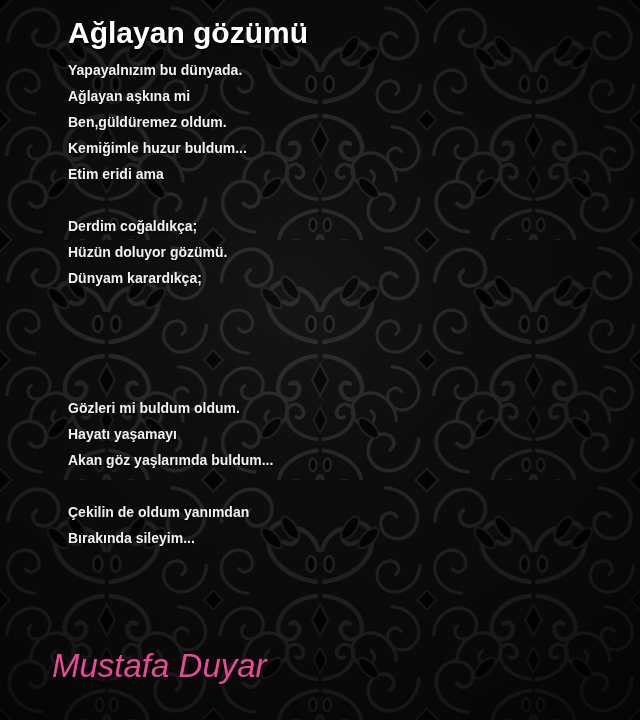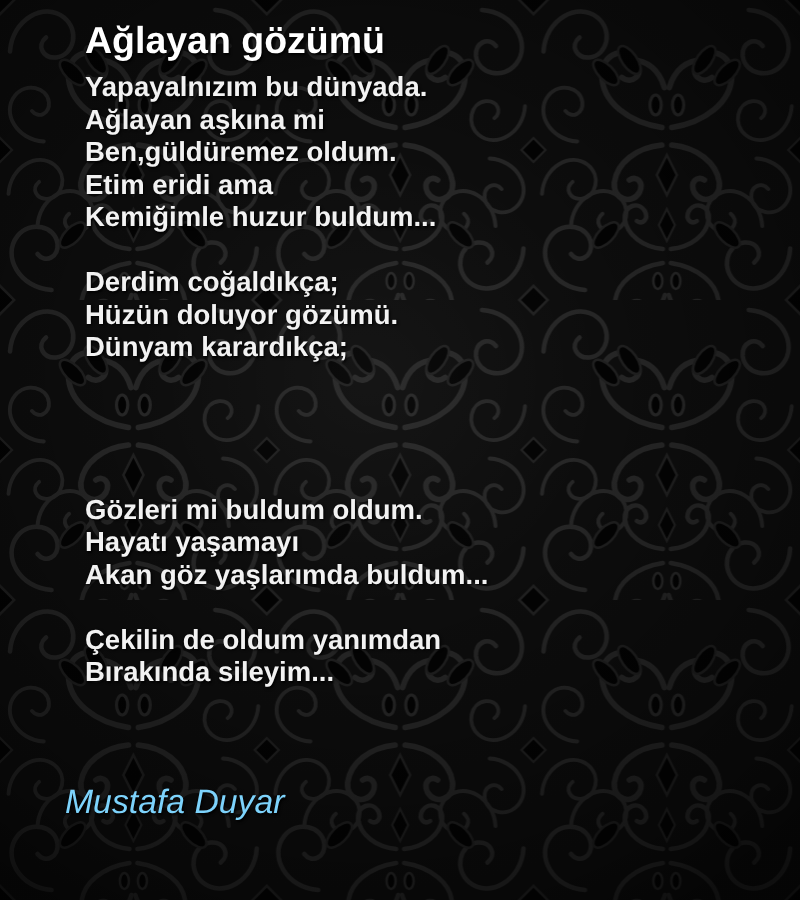--- a/index.html
+++ b/index.html
@@ -48,36 +48,36 @@
     font-weight: bold;
     color: #ffffff;
     letter-spacing: 0px;
     text-shadow: 1px 2px 2px rgba(0,0,0,0.95);
   }
   .stanza { margin: 0 0 26px 0; }
   .stanza.gap-large { margin-bottom: 104px; }
   .stanza.last { margin-bottom: 0; }
   .poem-line {
     margin: 0;
-    font-size: 22px;
+    font-size: 14px;
     line-height: 26px;
     font-weight: bold;
     color: #f2f2f2;
     text-shadow: 1px 1px 2px rgba(0,0,0,0.95);
     white-space: pre;
   }
   .poem-author {
     position: absolute;
     left: 52px;
-    top: 625px;
-    font-size: 27px;
+    top: 650px;
+    font-size: 33px;
     line-height: 32px;
     font-style: italic;
     font-weight: normal;
-    color: #7dd3fc;
+    color: #ec4899;
     text-shadow: 1px 2px 2px rgba(0,0,0,0.95);
   }
 </style>
 </head>
 <body>
 
 <div class="page">
 
   <svg class="damask-bg" width="640" height="720" viewBox="0 0 640 720" xmlns="http://www.w3.org/2000/svg" aria-hidden="true">
     <defs>
@@ -131,22 +131,22 @@
 
   <div class="vignette"></div>
 
   <div class="content">
     <h1 class="poem-title">Ağlayan gözümü</h1>
 
     <div class="stanza">
       <p class="poem-line">Yapayalnızım bu dünyada.</p>
       <p class="poem-line">Ağlayan aşkına mi</p>
       <p class="poem-line">Ben,güldüremez oldum.</p>
+      <p class="poem-line">Kemiğimle huzur buldum...</p>
       <p class="poem-line">Etim eridi ama</p>
-      <p class="poem-line">Kemiğimle huzur buldum...</p>
     </div>
 
     <div class="stanza gap-large">
       <p class="poem-line">Derdim coğaldıkça;</p>
       <p class="poem-line">Hüzün doluyor gözümü.</p>
       <p class="poem-line">Dünyam karardıkça;</p>
     </div>
 
     <div class="stanza">
       <p class="poem-line">Gözleri mi buldum oldum.</p>

